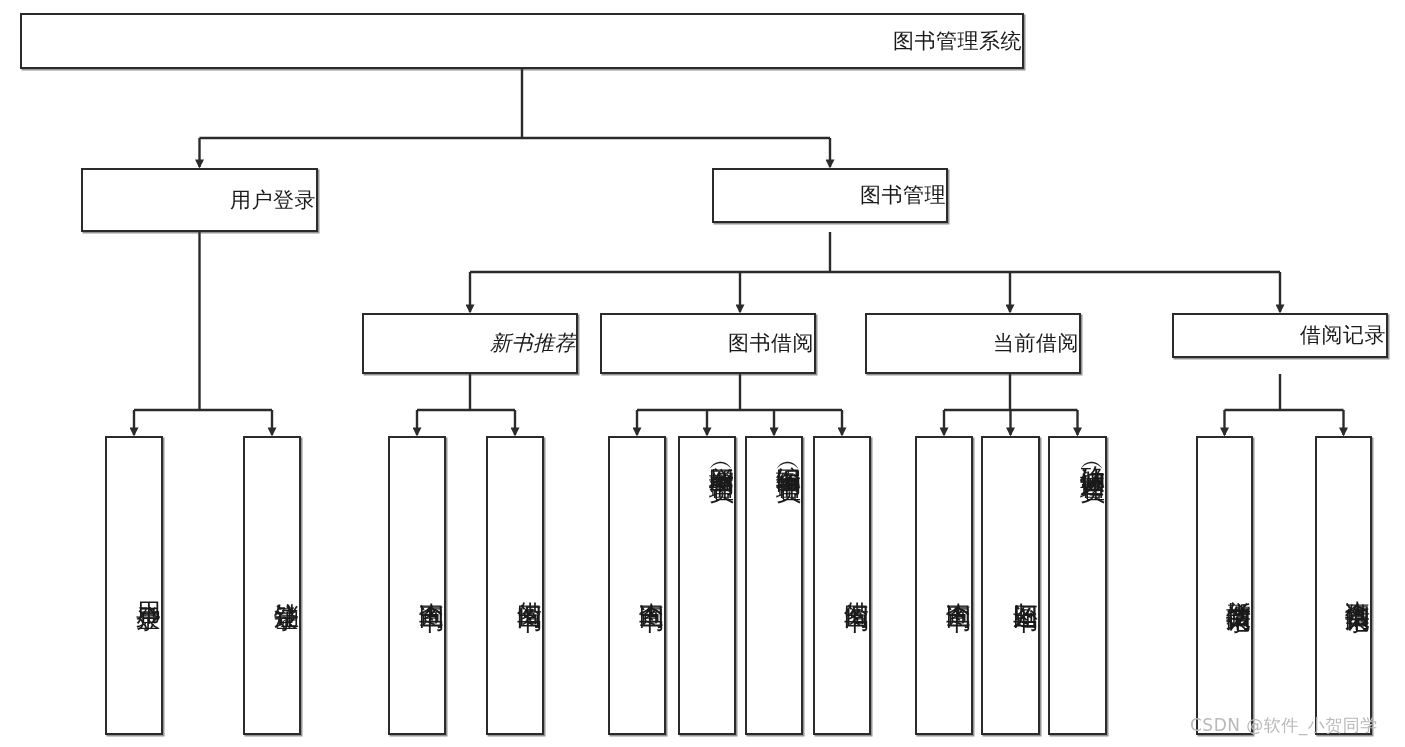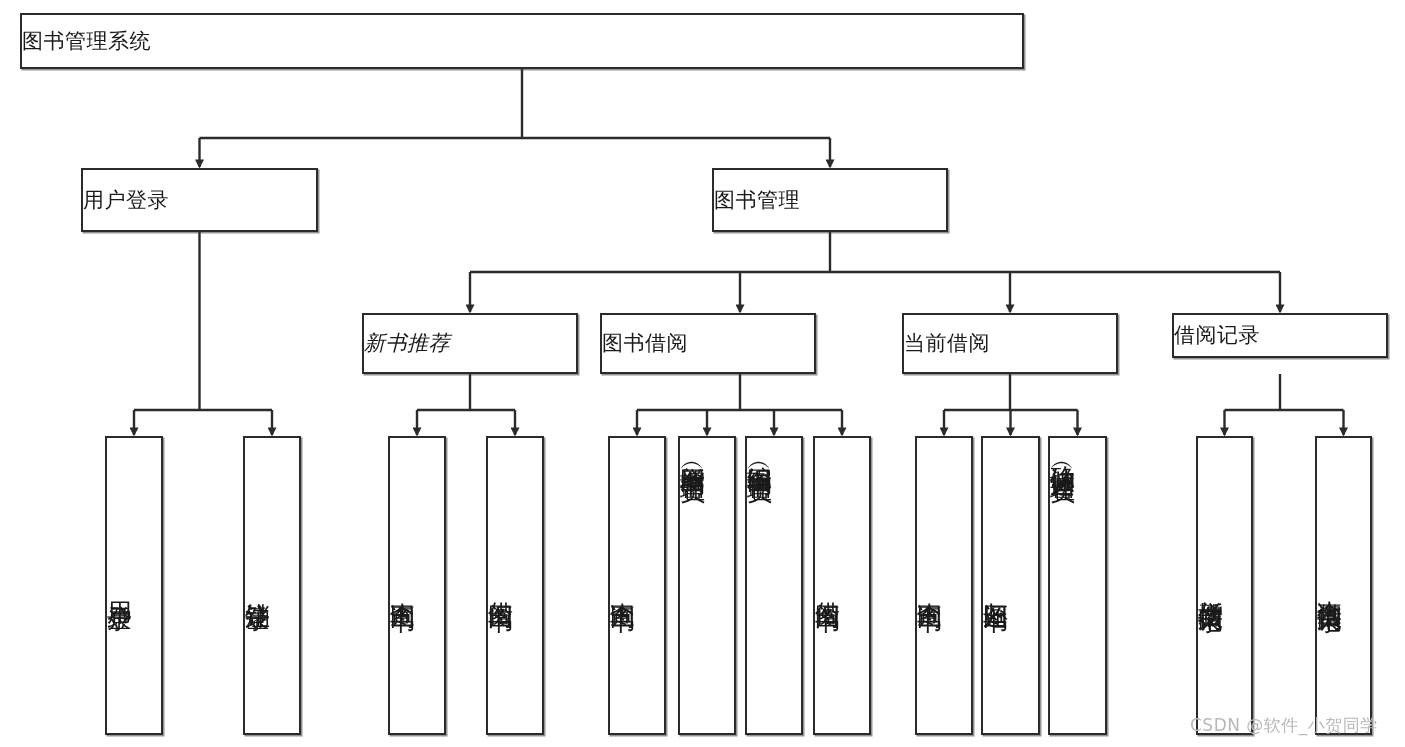--- a/index.html
+++ b/index.html
@@ -7,21 +7,21 @@
   #diagram-root{position:relative;width:1405px;height:747px;background:#ffffff;}
   svg.wires{position:absolute;left:0;top:0;width:1405px;height:747px;}
   .node-box{
     position:absolute;
     box-sizing:border-box;
     background:#ffffff;
     border:2px solid #2b2b2b;
     box-shadow:1.5px 1.5px 0 0 rgba(60,60,60,0.55);
     display:flex;
     align-items:center;
-    justify-content:flex-start;
+    justify-content:flex-end;
     overflow:hidden;
   }
   .node-label{
     color:#1a1a1a;
     line-height:1.15;
     text-align:center;
     white-space:nowrap;
     letter-spacing:0.5px;
   }
   .node-box.horiz .node-label{font-size:21px;}
@@ -89,30 +89,30 @@
         <line x1="1343.5" y1="410" x2="1343.5" y2="435" stroke="#2b2b2b" stroke-width="2.4" marker-end="url(#arrowhead)"></line>
       </g>
   </svg>
   <div id="node-layer">
       <div class="node-box horiz" style="left: 20px; top: 13px; width: 1004px; height: 56px;">
         <span class="node-label">图书管理系统</span>
       </div>
       <div class="node-box horiz" style="left: 81px; top: 168px; width: 237px; height: 64px;">
         <span class="node-label">用户登录</span>
       </div>
-      <div class="node-box horiz" style="left: 712px; top: 168px; width: 236px; height: 64px;">
+      <div class="node-box horiz" style="left: 712px; top: 168px; width: 236px; height: 55px;">
         <span class="node-label">图书管理</span>
       </div>
       <div class="node-box horiz" style="left: 362px; top: 313px; width: 216px; height: 61px; font-style: italic;">
         <span class="node-label">新书推荐</span>
       </div>
       <div class="node-box horiz" style="left: 600px; top: 313px; width: 216px; height: 61px;">
         <span class="node-label">图书借阅</span>
       </div>
-      <div class="node-box horiz" style="left: 902px; top: 313px; width: 216px; height: 61px;">
+      <div class="node-box horiz" style="left: 865px; top: 313px; width: 216px; height: 61px;">
         <span class="node-label">当前借阅</span>
       </div>
       <div class="node-box horiz" style="left: 1172px; top: 313px; width: 216px; height: 45px;">
         <span class="node-label">借阅记录</span>
       </div>
       <div class="node-box vert centered" style="left: 105px; top: 436px; width: 58px; height: 299px;">
         <span class="node-label">用户登录</span>
       </div>
       <div class="node-box vert centered" style="left: 243px; top: 436px; width: 58px; height: 299px;">
         <span class="node-label">注销登录</span>

